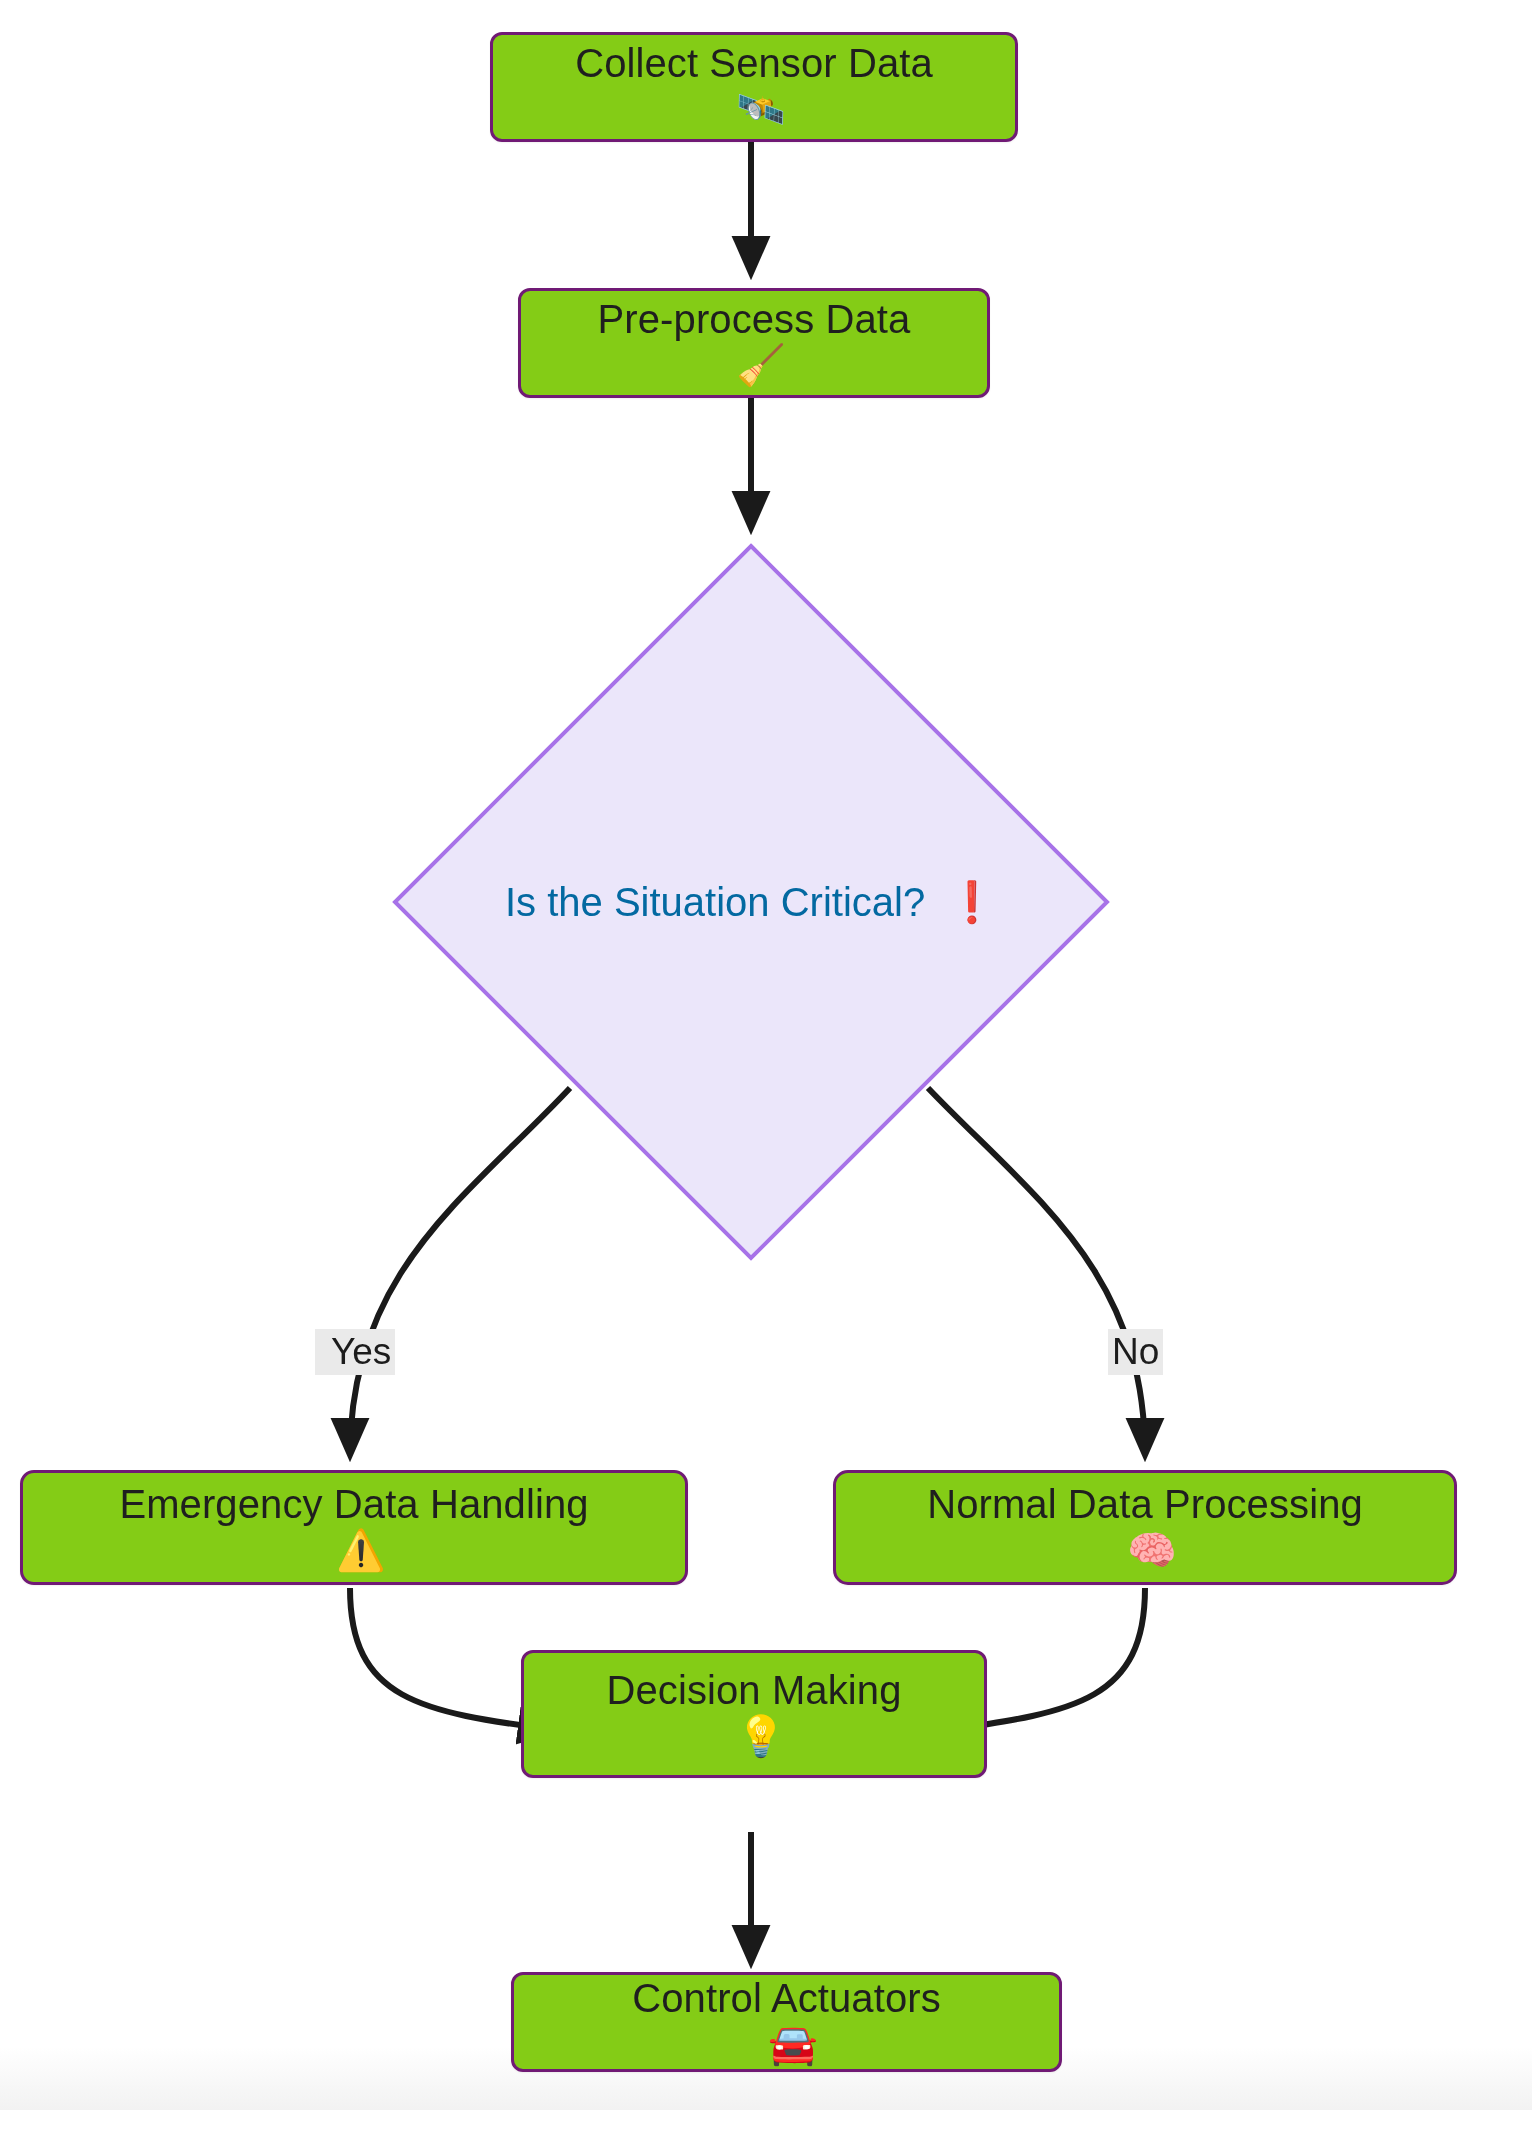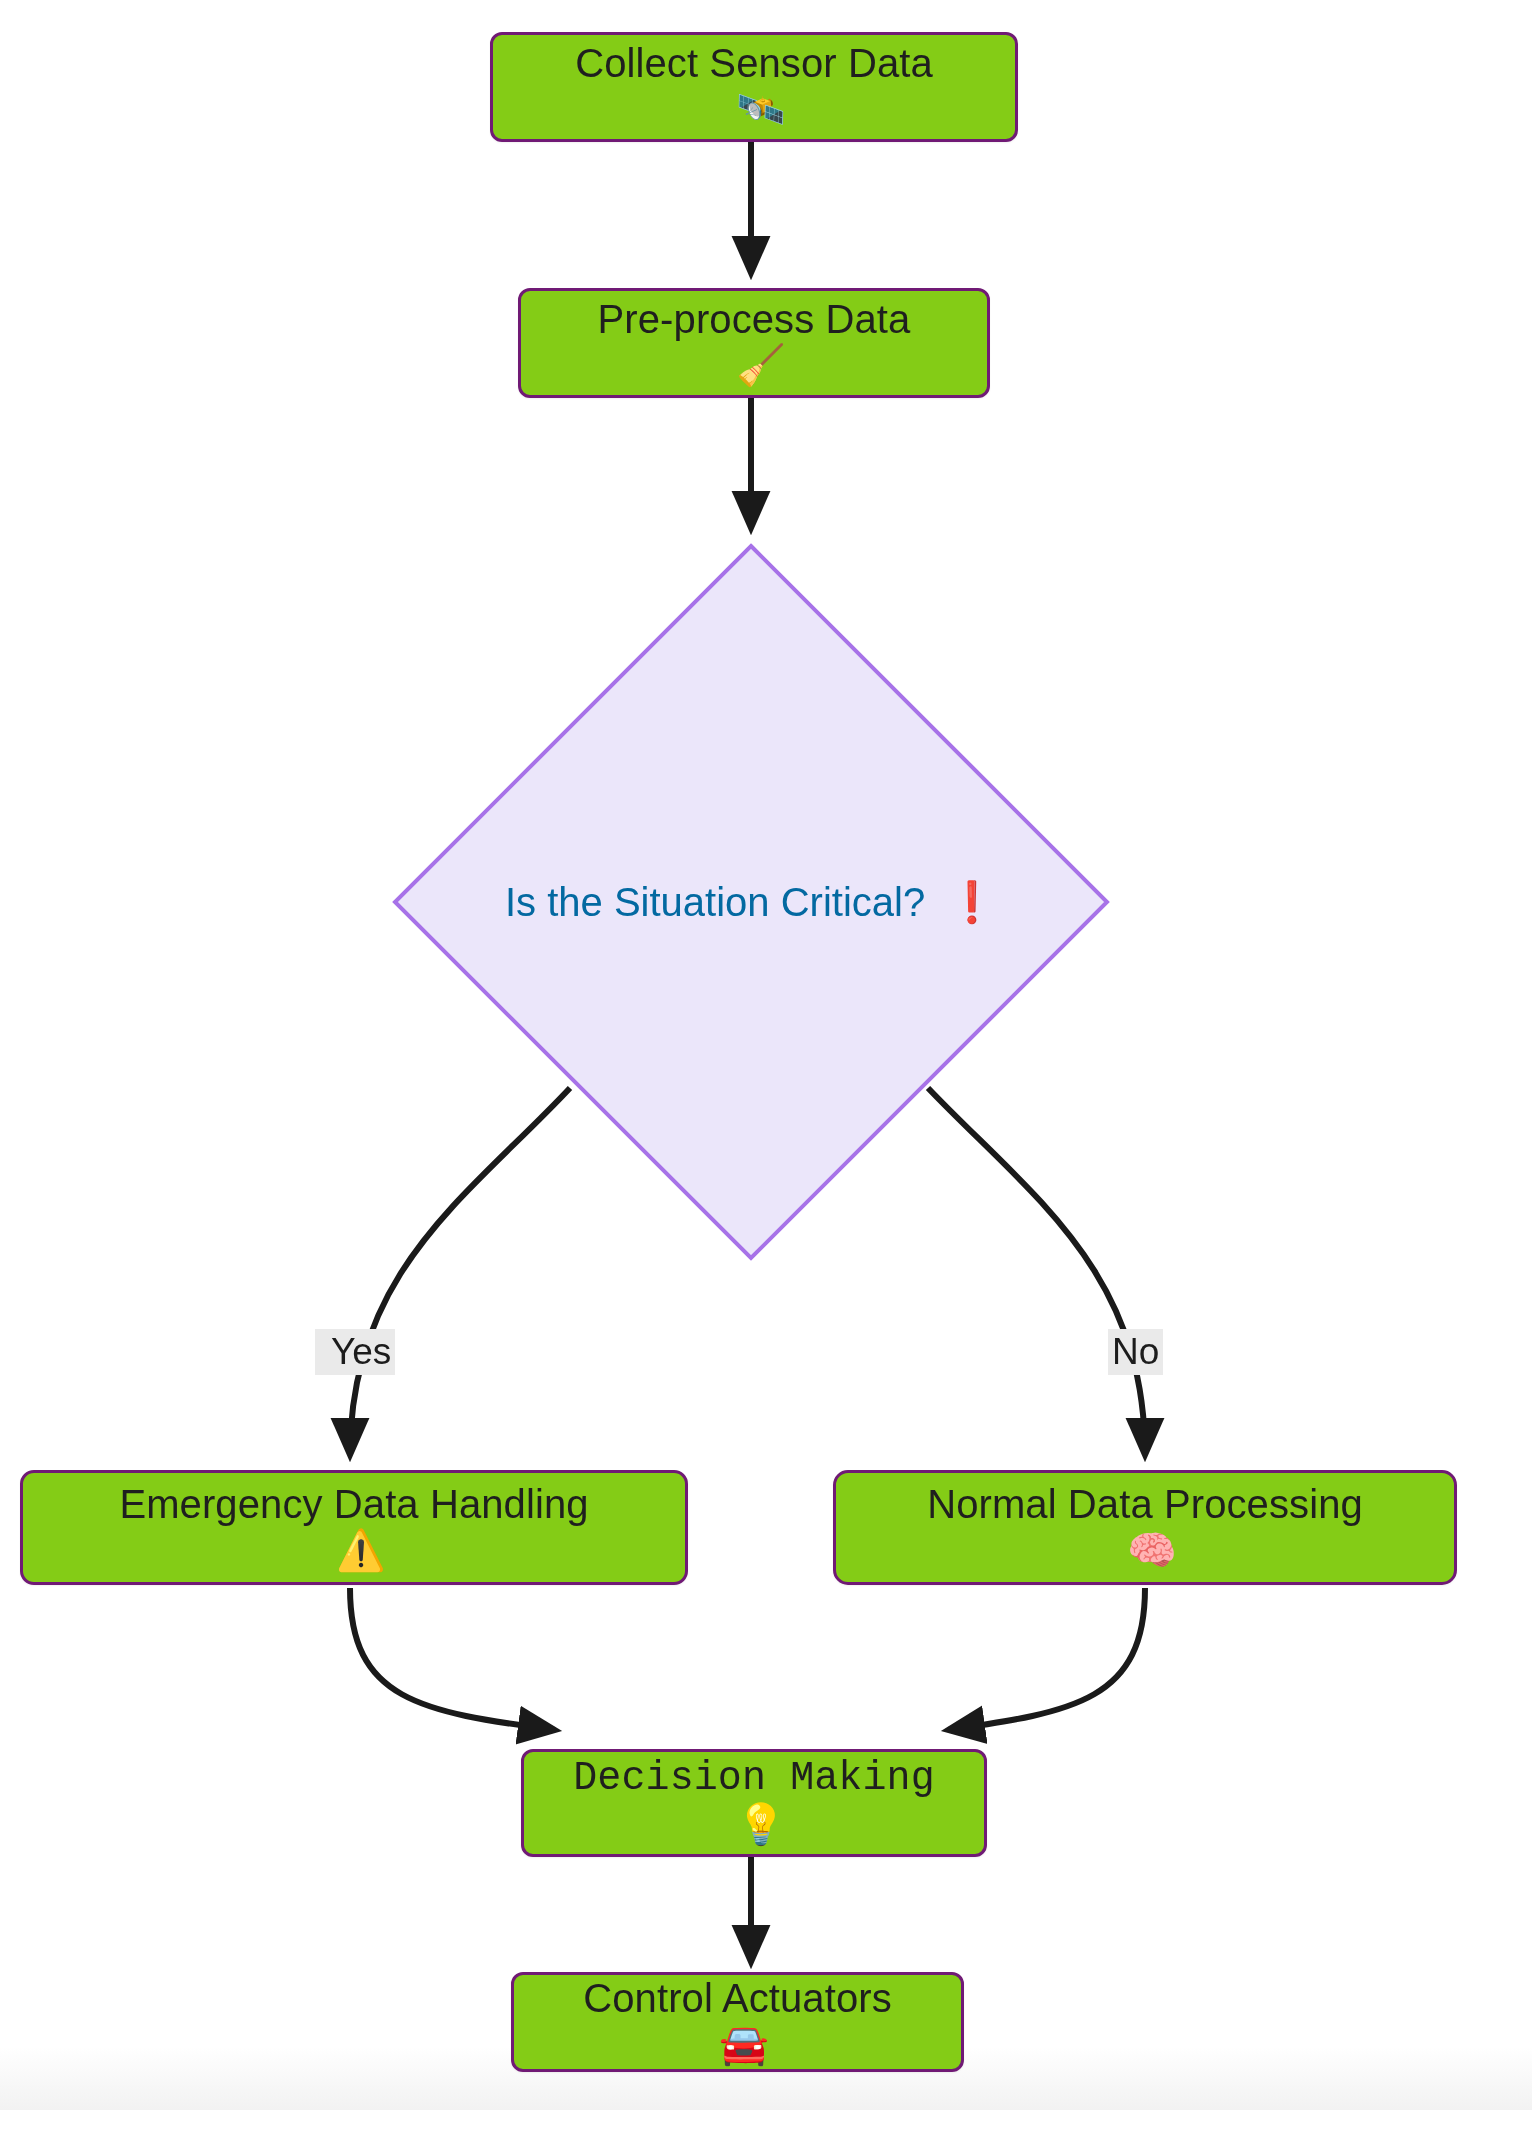--- a/index.html
+++ b/index.html
@@ -147,23 +147,23 @@
   <div class="node" style="left:20px; top:1470px; width:668px; height:115px;border-radius:14px;">
     <span class="label">Emergency Data Handling</span>
     <span class="emj">⚠️</span>
   </div>
 
   <div class="node" style="left:833px; top:1470px; width:624px; height:115px;border-radius:15px;">
     <span class="label">Normal Data Processing</span>
     <span class="emj">🧠</span>
   </div>
 
-  <div class="node" style="left:521px; top:1749px; width:466px; height:108px;font-family:Liberation Mono, monospace;">
+  <div class="node" style="left:521px; top:1650px; width:466px; height:128px;">
     <span class="label">Decision Making</span>
     <span class="emj">💡</span>
   </div>
 
-  <div class="node" style="left:511px; top:1972px; width:453px; height:100px;">
+  <div class="node" style="left:511px; top:1972px; width:551px; height:100px;">
     <span class="label">Control Actuators</span>
     <span class="emj">🚘</span>
   </div>
 
 </div>
 
 </body></html>

